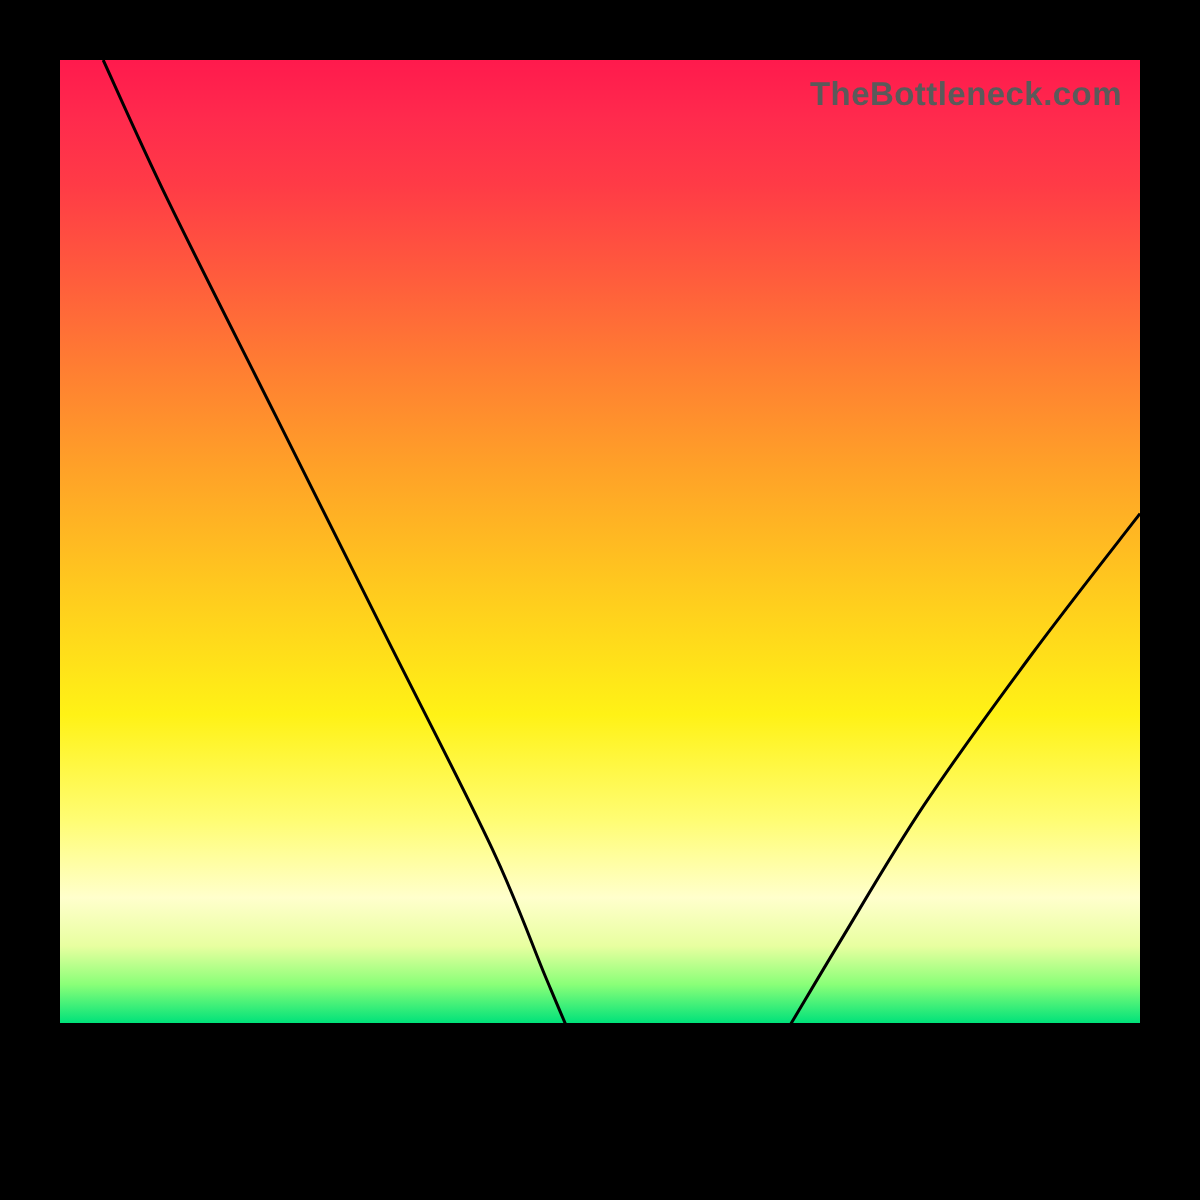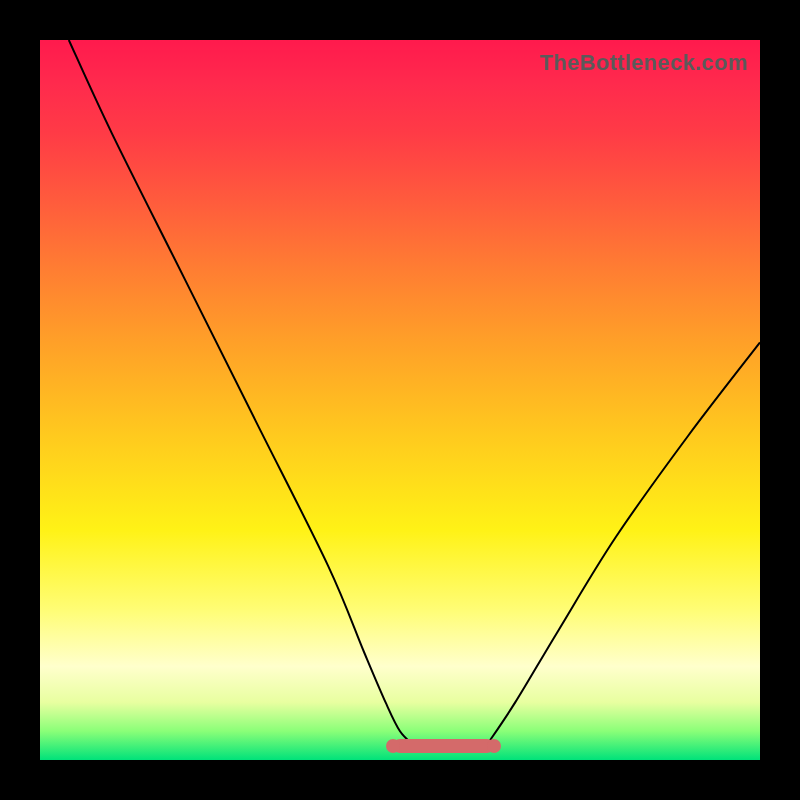--- a/index.html
+++ b/index.html
@@ -1,17 +1,17 @@
 <!DOCTYPE html>
 <html><head>
 <meta charset="utf-8">
 <style>
   html,body{margin:0;padding:0;width:800px;height:800px;background:#000;overflow:hidden;font-family:Arial,Helvetica,sans-serif}
   .frame{position:absolute;left:0;top:0;width:800px;height:800px;background:#000}
-  .plot-area{position:absolute;left:40px;top:40px;width:720px;height:720px;overflow:hidden;
+  .plot-area{position:absolute;left:40px;top:40px;width:720px;height:642px;overflow:hidden;
     background:linear-gradient(180deg,
       #ff1a4d 0%,
       #ff2a4d 6%,
       #ff3b46 13%,
       #ff5a3d 22%,
       #ff7e32 32%,
       #ffa028 42%,
       #ffca1e 55%,
       #fff216 68%,
       #fffd74 79%,

